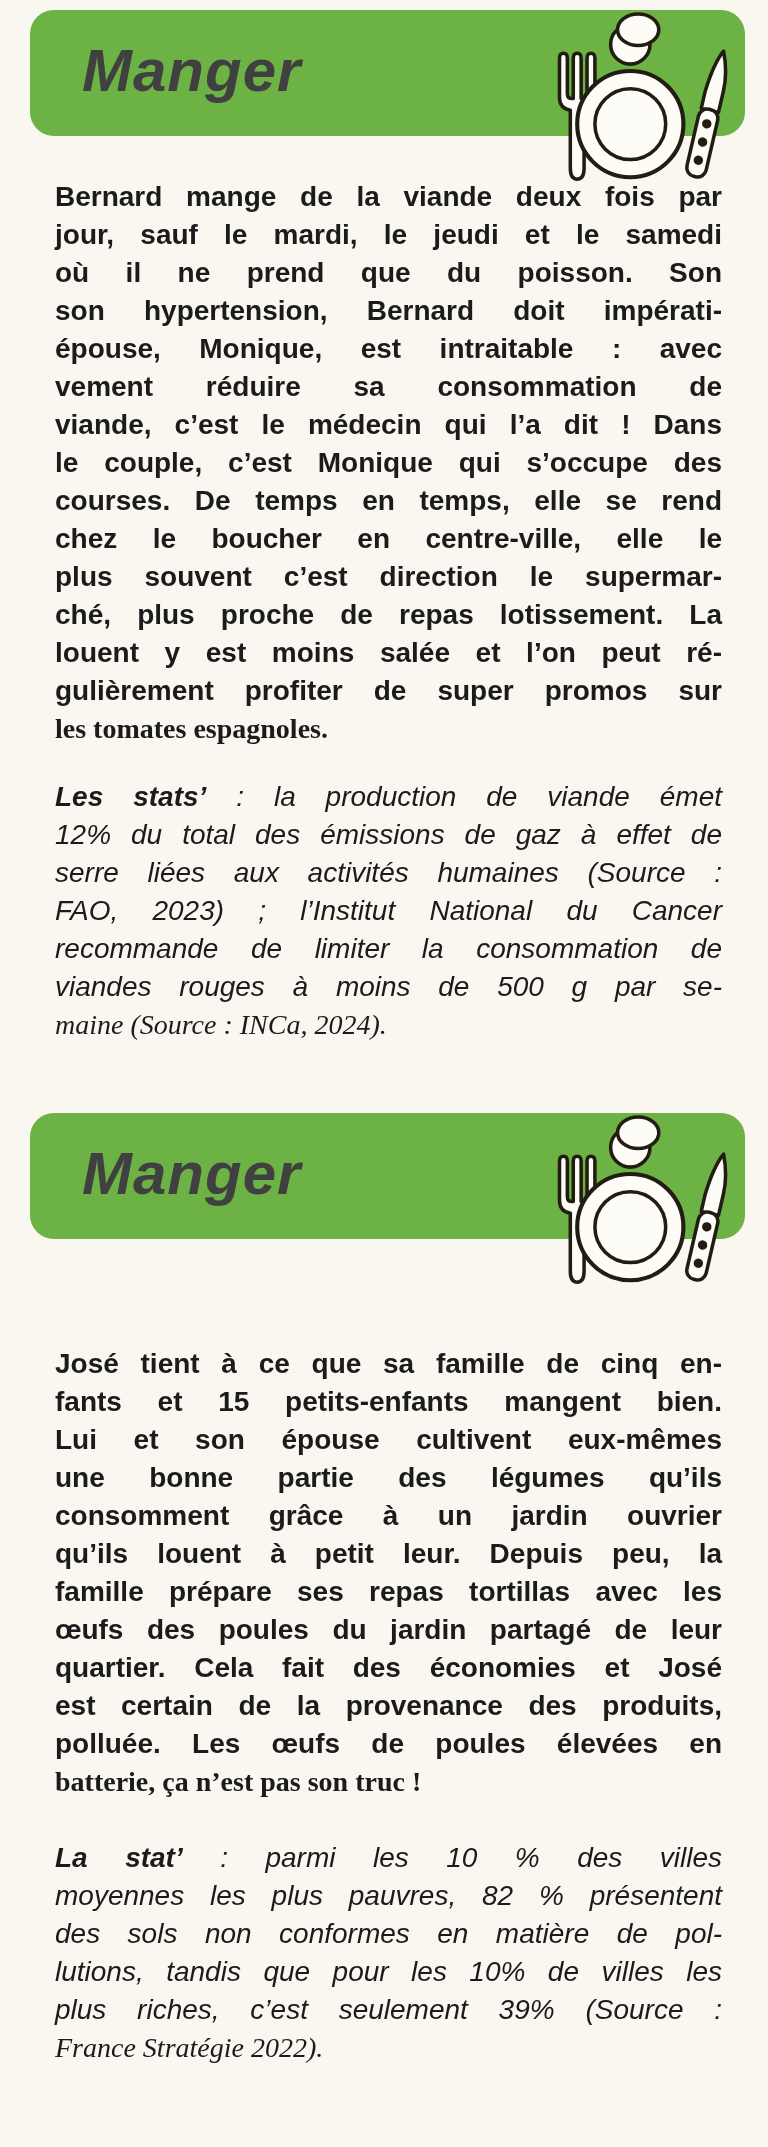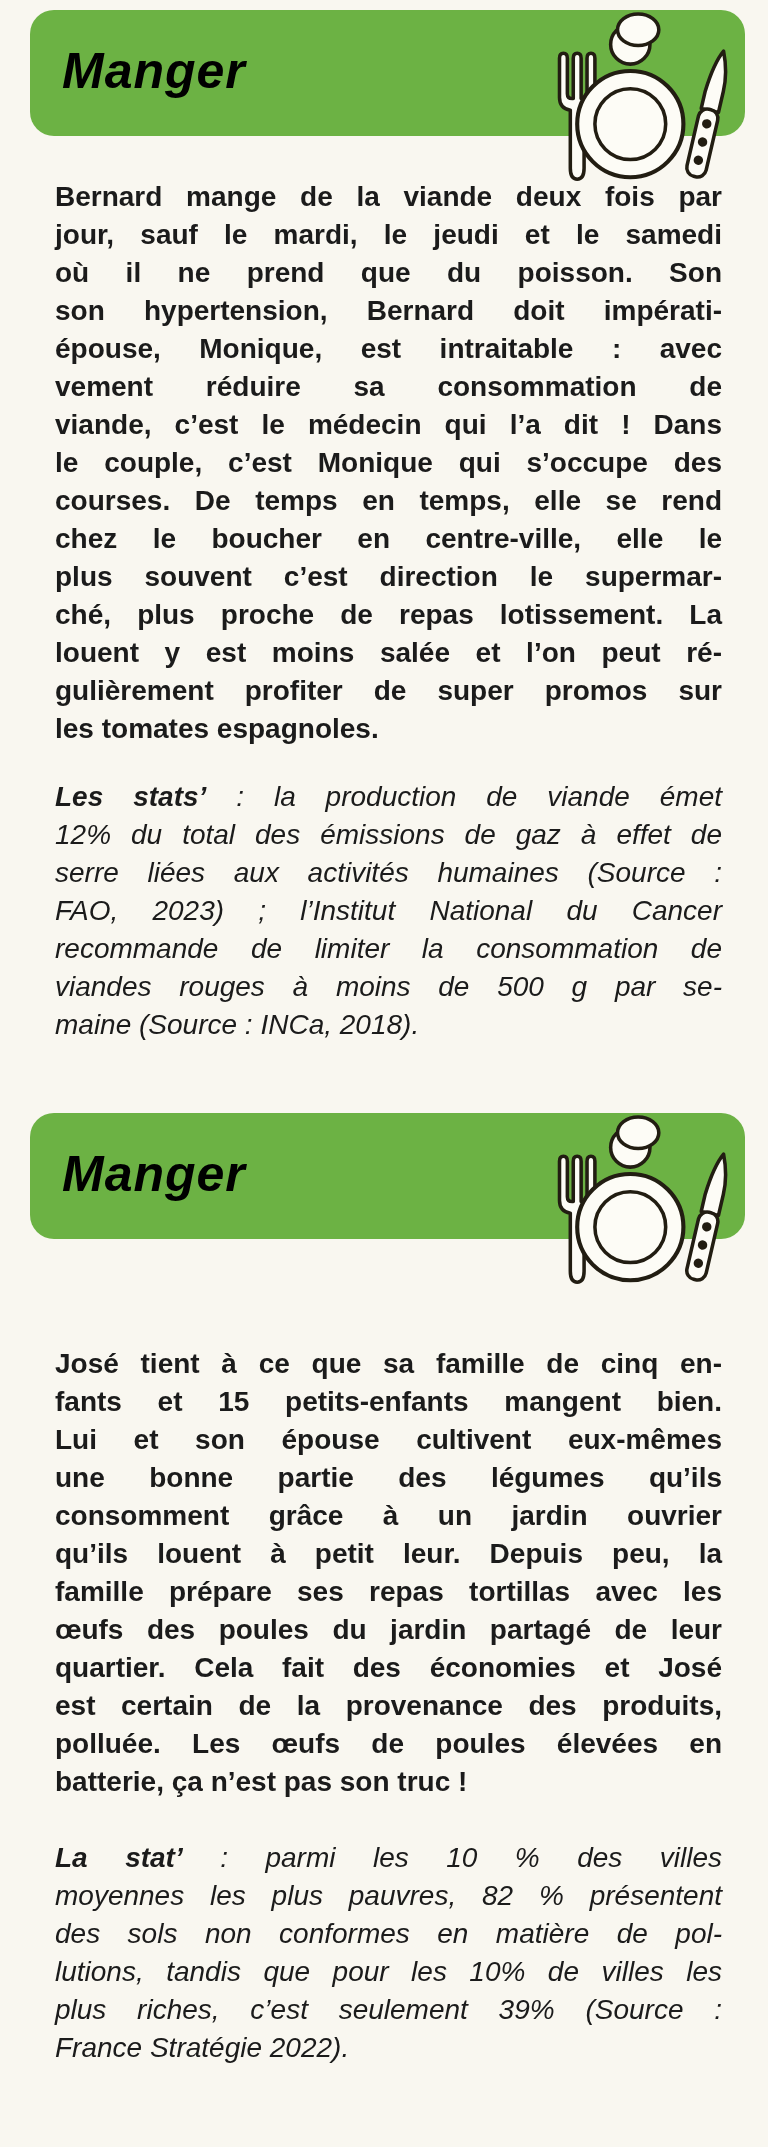--- a/index.html
+++ b/index.html
@@ -25,26 +25,26 @@
     position:relative;
     margin-left:30px;
     width:715px;height:126px;
     background:var(--green);
     border-radius:24px;
   }
   .card:first-child .card-header{margin-top:10px;}
   .card.second .card-header{margin-top:69px;}
   .card-title{
     position:absolute;
-    left:32px;top:50%;
+    left:52px;top:50%;
     transform:translateY(-54%);
-    font-size:50px;
+    font-size:60px;
     font-weight:bold;
     font-style:italic;
-    color:#000000;
+    color:#404040;
     letter-spacing:1px;
   }
   .place-setting{
     position:absolute;
     left:508px;top:3px;
     width:220px;height:177px;
     overflow:visible;
   }
 
   
@@ -60,21 +60,21 @@
     font-size:28px;
     font-style:italic;
     line-height:38px;
   }
   .card.second .stats{margin-top:38px;}
   .line{
     text-align:justify;
     text-align-last:justify;
     white-space:normal;
   }
-  .line.last{text-align-last:left;}
+  .line.last{text-align-last:left;font-family:Liberation Serif, serif;}
   .stats b{font-weight:bold;}
 </style>
 </head>
 <body>
 
 <div class="page">
 
   <section class="card">
     <header class="card-header">
       <h1 class="card-title">Manger</h1>
@@ -118,21 +118,21 @@
         <div class="line last">les tomates espagnoles.</div>
       </div>
 
     <div class="stats">
         <div class="line"><b>Les stats’</b> : la production de viande émet</div>
         <div class="line">12% du total des émissions de gaz à effet de</div>
         <div class="line">serre liées aux activités humaines  (Source :</div>
         <div class="line">FAO, 2023) ; l’Institut National du Cancer</div>
         <div class="line">recommande de limiter la consommation de</div>
         <div class="line">viandes rouges à moins de 500 g par se-</div>
-        <div class="line last">maine (Source : INCa, 2018).</div>
+        <div class="line last">maine (Source : INCa, 2024).</div>
       </div>
   </section>
 
   <section class="card second">
     <header class="card-header">
       <h1 class="card-title">Manger</h1>
       <svg class="place-setting" viewBox="0 0 220 180">
         <g fill="var(--paper)" stroke="var(--line)" stroke-width="3.6" stroke-linejoin="round">
           <path d="M20,46 L20,86 Q20,97 31,99 L31,158 Q31,169 38,169 Q45,169 45,158 L45,99 Q56,97 56,86 L56,46 Q56,41 52,41 Q48,41 48,46 L48,82 Q48,87 43,87 L42,87 L42,46 Q42,41 38,41 Q34,41 34,46 L34,87 L33,87 Q28,87 28,82 L28,46 Q28,41 24,41 Q20,41 20,46 Z"></path>
         </g>

